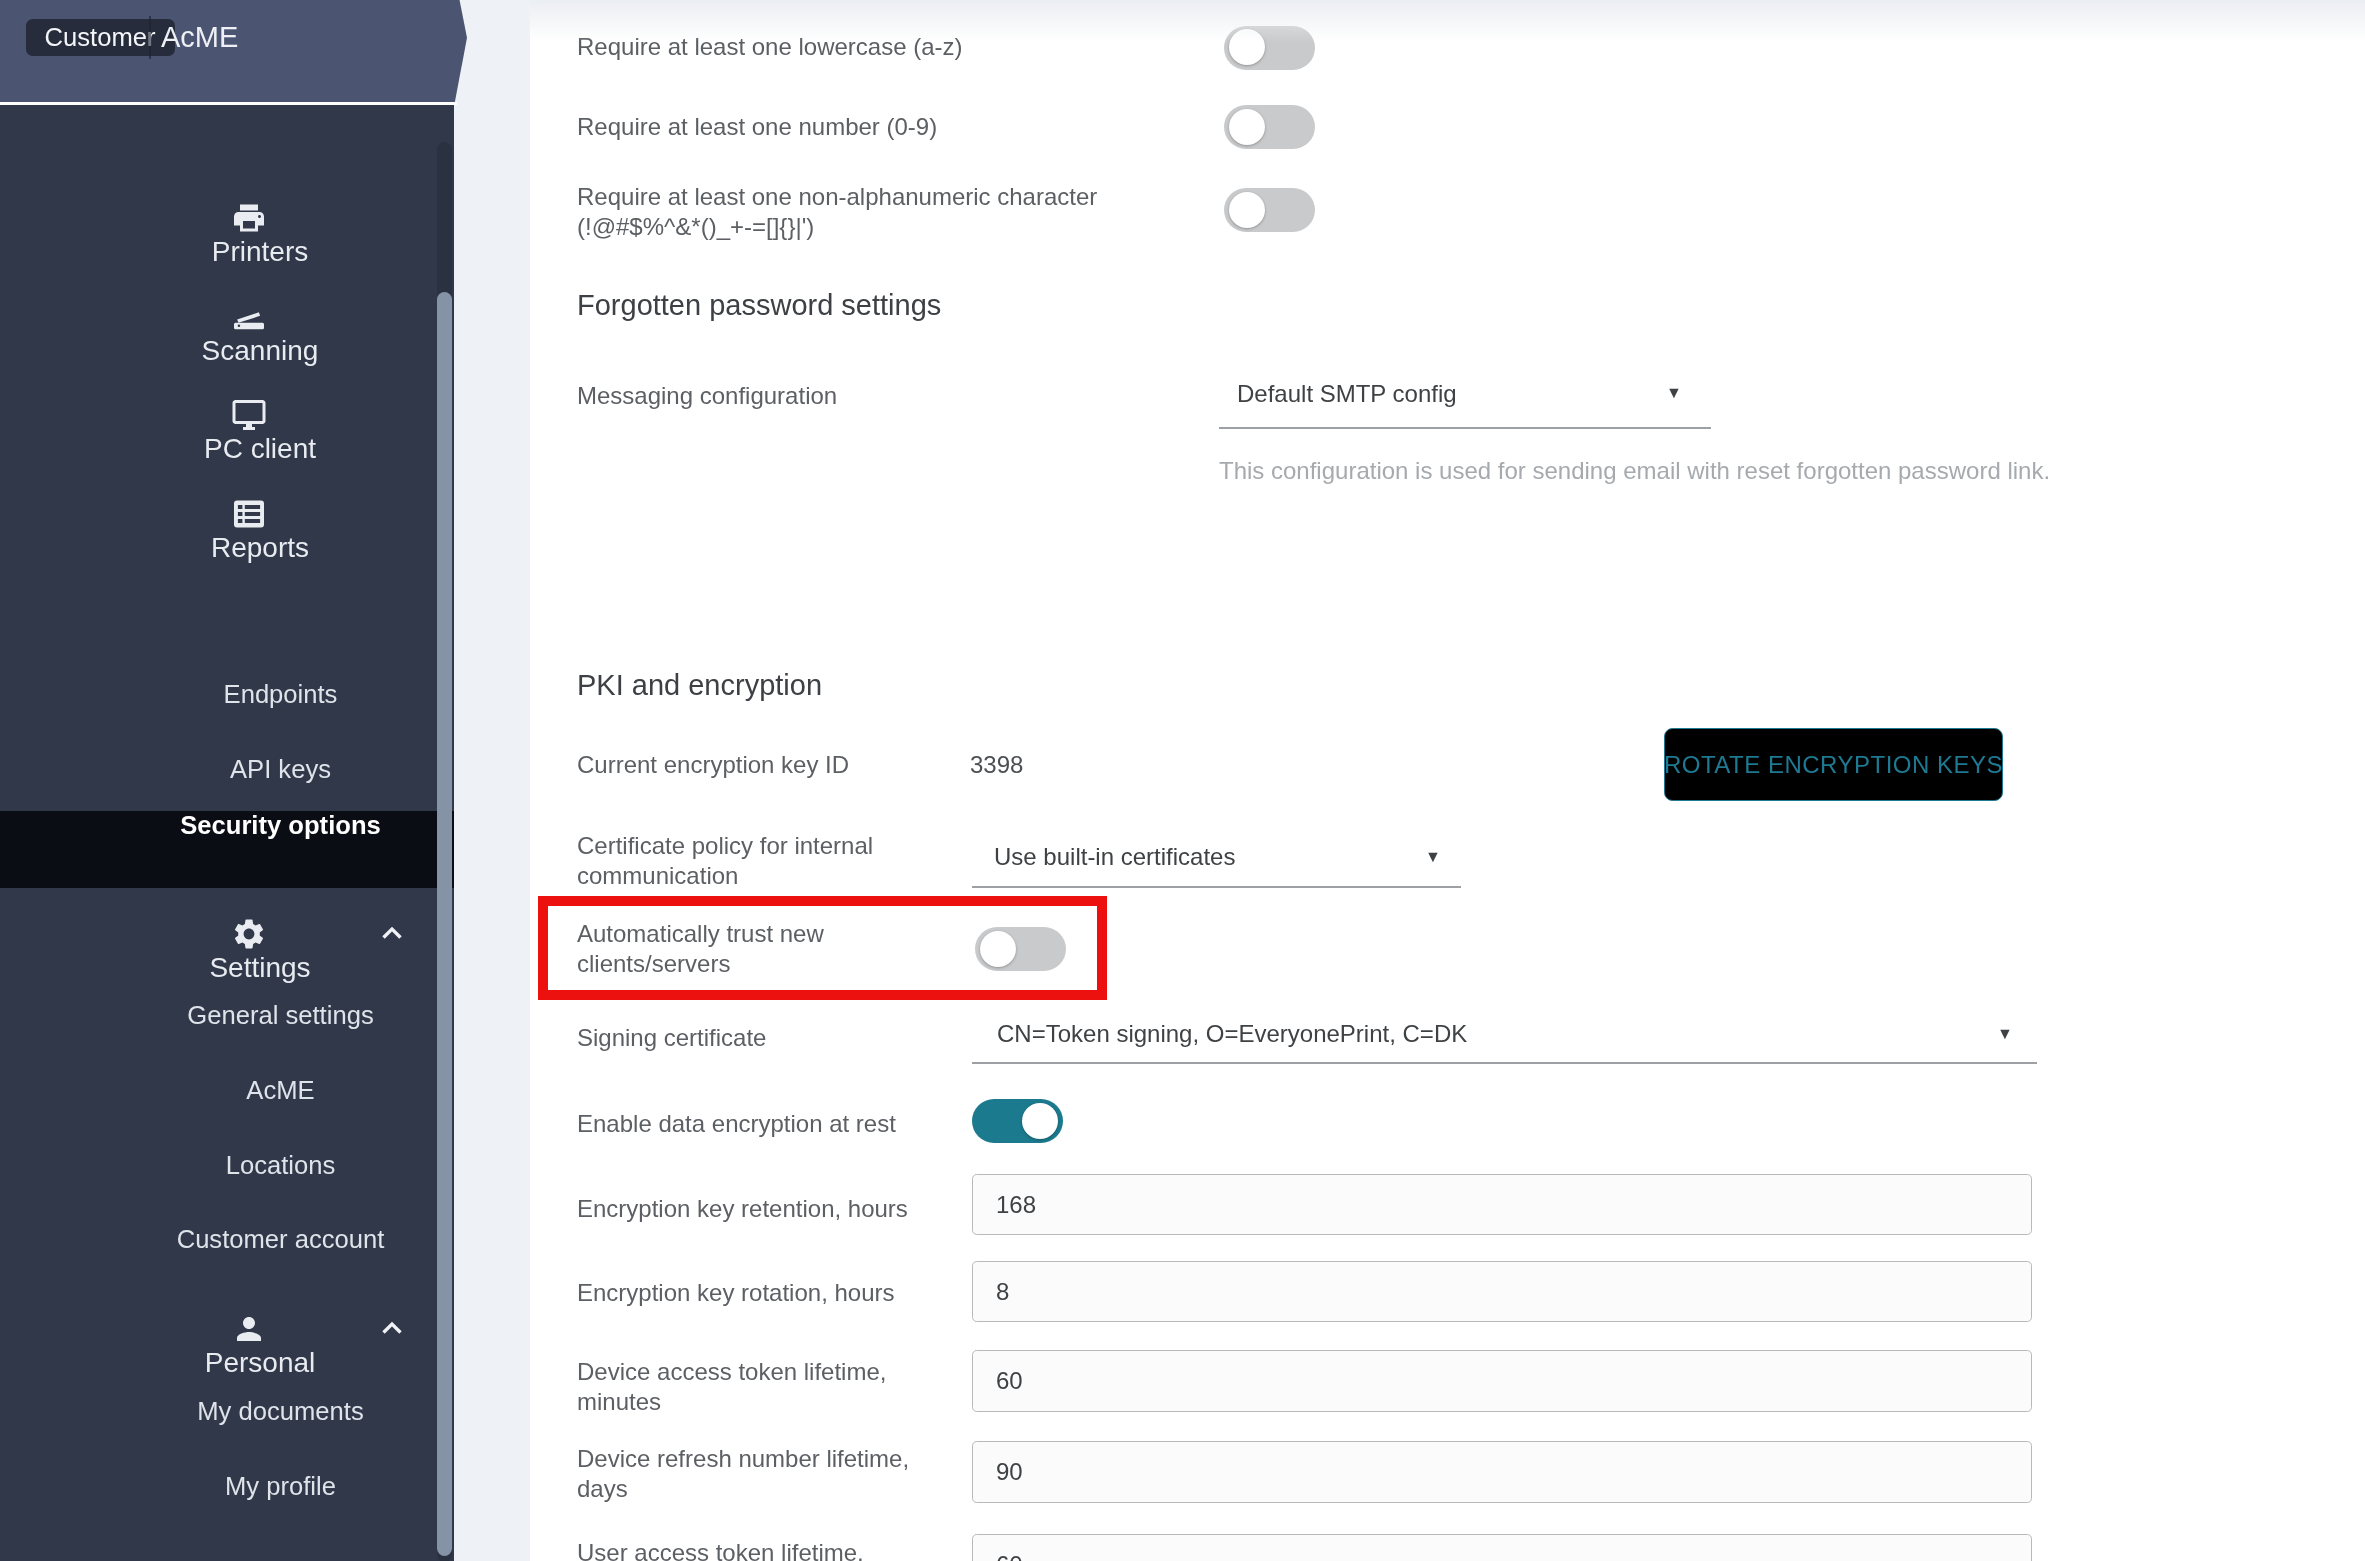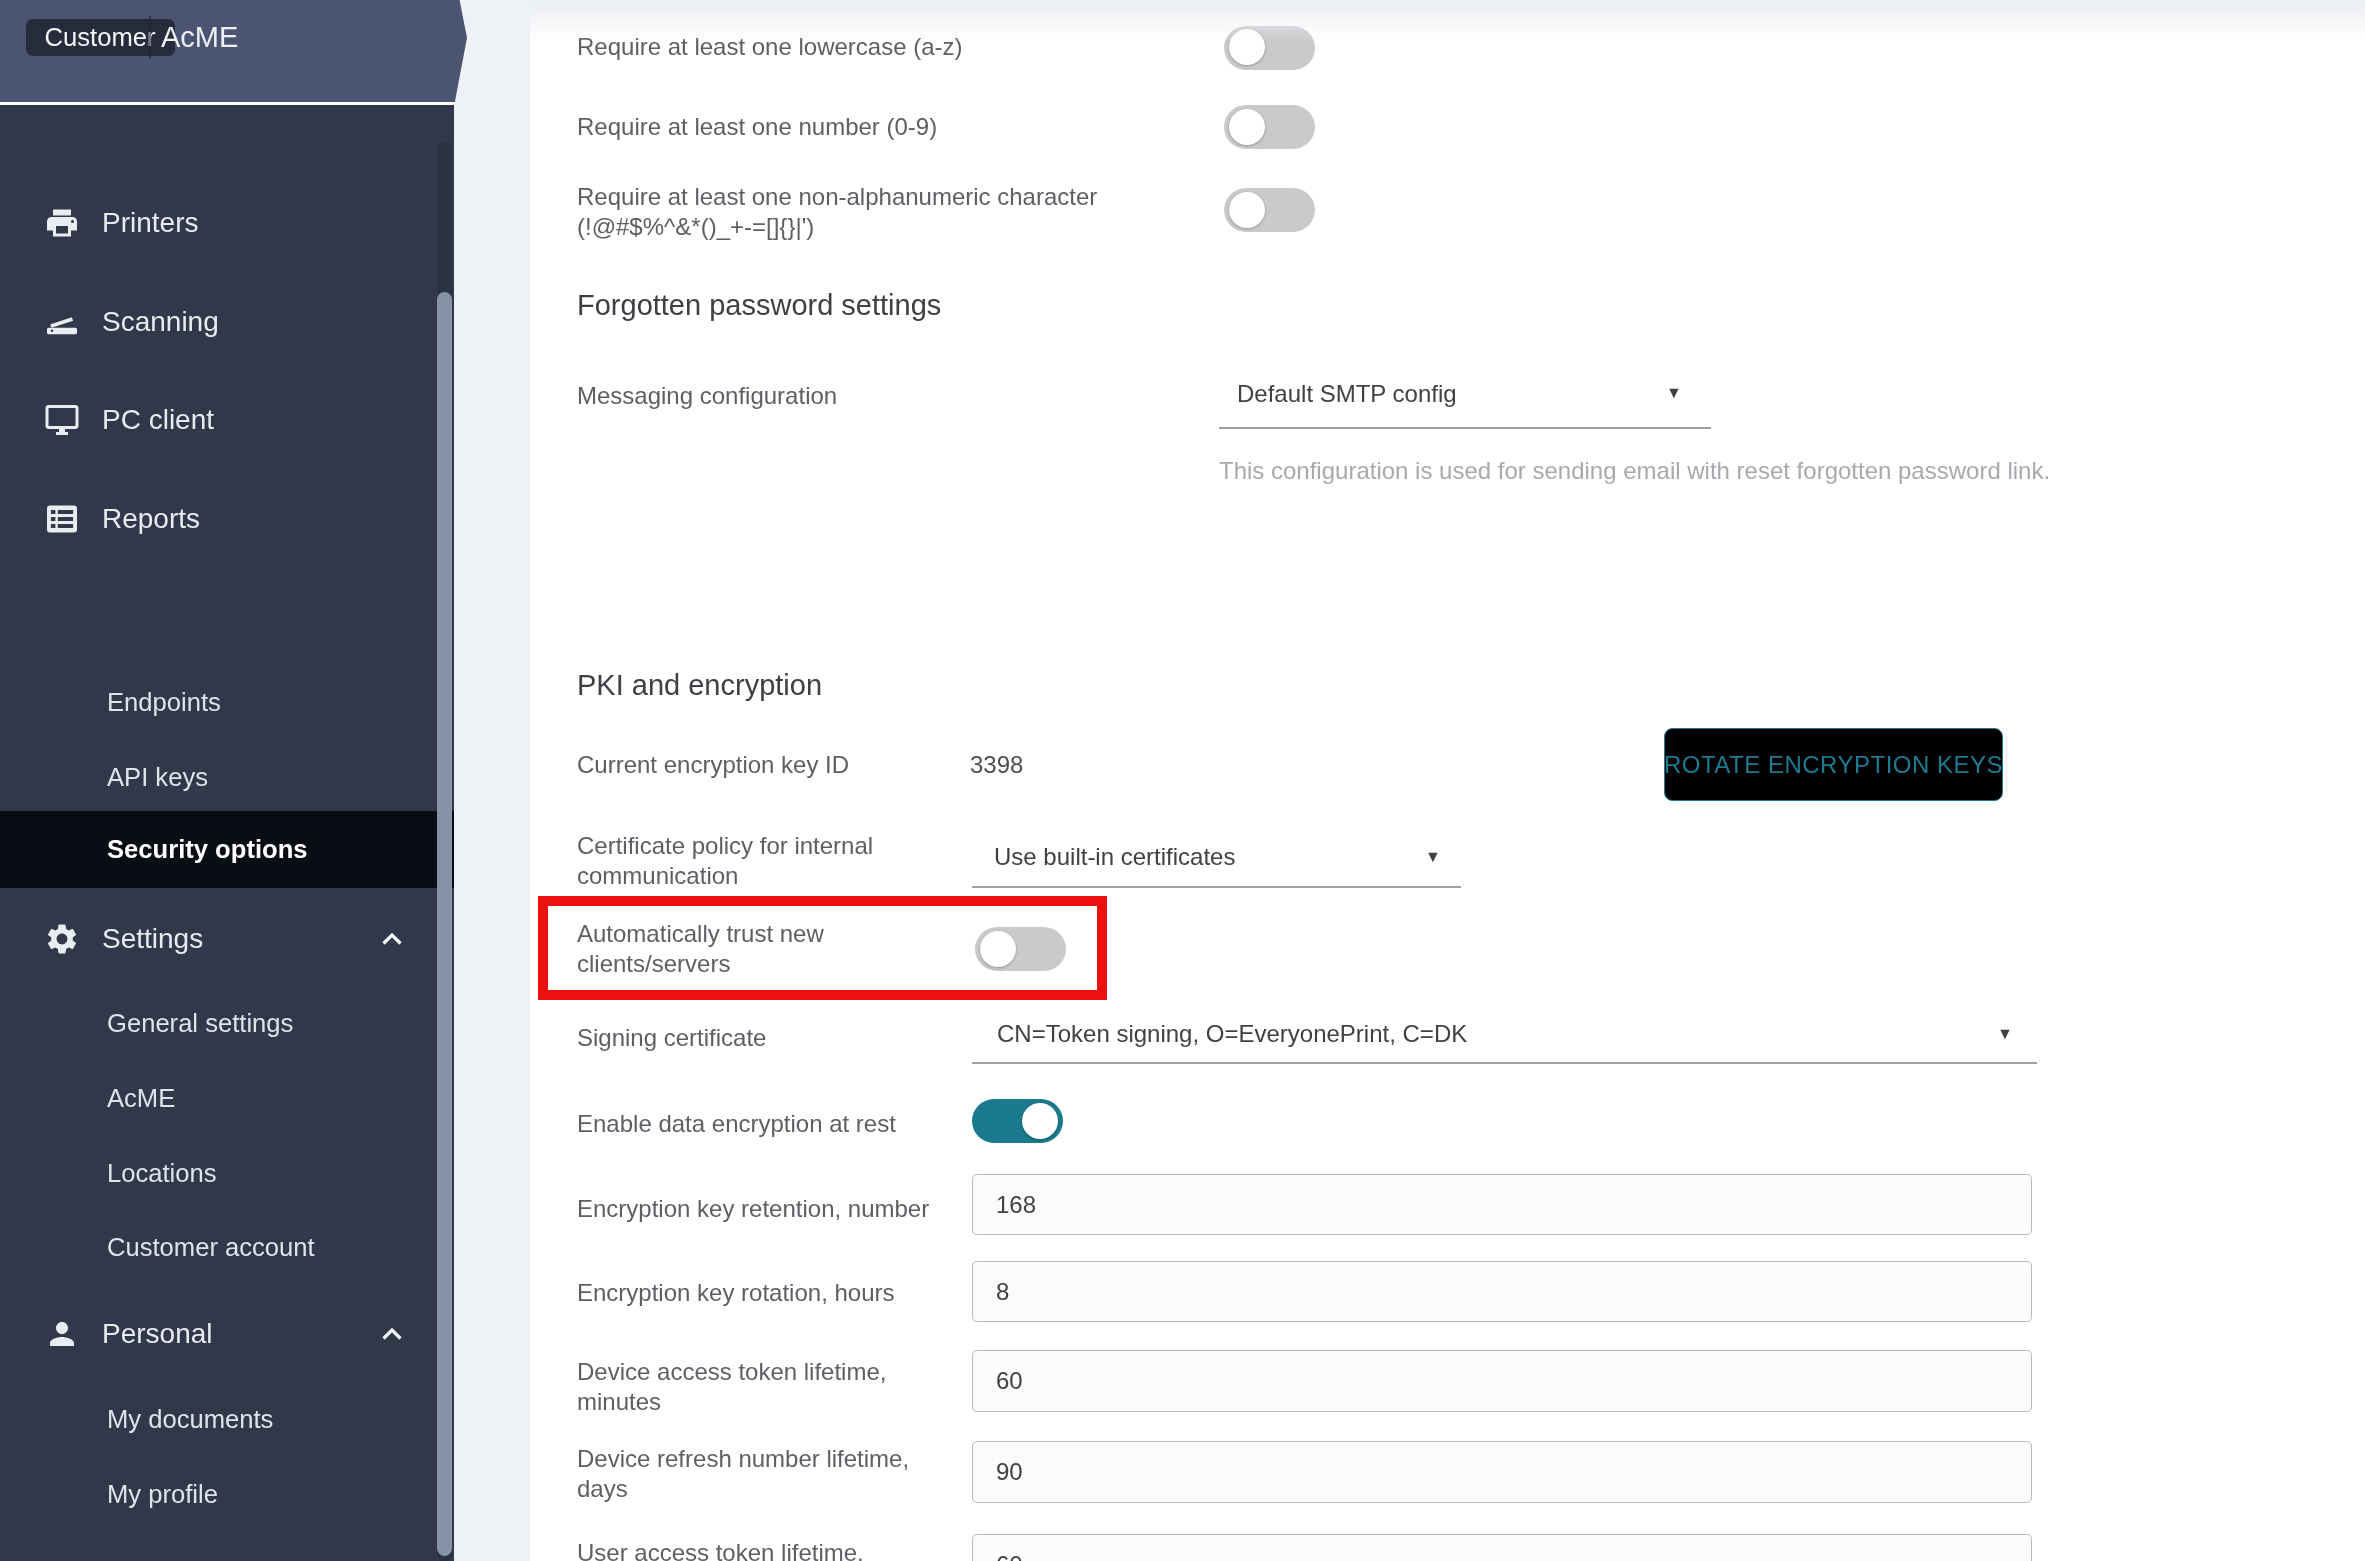--- a/index.html
+++ b/index.html
@@ -14,21 +14,21 @@
   
   .sidebar{position:absolute;left:0;top:0;width:454px;height:1561px;background:#313849;}
   .banner{position:absolute;left:0;top:0;width:467px;height:102px;background:#4b5470;
     clip-path:polygon(0 0,98.4% 0,100% 37%,97.4% 100%,0 100%);}
   .banner-line{position:absolute;left:0;top:102px;width:457px;height:2.8px;background:#ffffff;}
   .badge{position:absolute;left:25.6px;top:19px;height:37px;padding:0 19px;background:#272c3d;border-radius:6.6px;
     color:#f5f6f8;font-size:25.6px;display:flex;align-items:center;}
   .cust-name{position:absolute;left:161px;top:19px;height:37px;color:#eef0f5;font-size:29px;display:flex;align-items:center;}
   .hdr-divider{position:absolute;left:149px;top:16px;width:1.9px;height:43px;background:rgba(28,32,46,.6);}
 
-  .nav-row{position:absolute;left:0;width:454px;height:45px;display:flex;align-items:center;cursor:pointer;box-sizing:border-box;}
+  .nav-row{position:absolute;left:0;width:454px;height:45px;display:flex;align-items:center;cursor:pointer;box-sizing:border-box;flex-direction:column;}
   .parent{padding-left:44px;}
   .nlabel{margin-left:22px;font-size:28px;color:#e8ebf0;white-space:nowrap;}
   .sub{padding-left:107px;}
   .slabel{font-size:25.6px;color:#dfe3ea;white-space:nowrap;}
   .selected{background:#0a0d13;height:77px;}
   .selected .slabel{font-weight:700;color:#ffffff;}
   .nicon{width:36px;height:36px;display:inline-flex;}
   .nicon svg{width:36px;height:36px;fill:#e9ecf1;}
   .chev{position:absolute;right:45px;width:34px;height:34px;}
   .chev svg{width:34px;height:34px;}
@@ -123,21 +123,21 @@
   <div class="lbl" style="top:1021px">Signing certificate</div>
   <div class="ddtext" style="left:997px;top:1017px">CN=Token signing, O=EveryonePrint, C=DK</div>
   <div class="ddarrow" style="left:1997px;top:1025px">▼</div>
   <div class="uline" style="left:972px;top:1062px;width:1065px"></div>
 
   <div class="lbl" style="top:1107px">Enable data encryption at rest</div>
   <div class="toggle on" style="left:972px;top:1099px">
       <div class="knob"></div>
     </div>
 
-  <div class="lbl" style="top:1192px">Encryption key retention, number</div>
+  <div class="lbl" style="top:1192px">Encryption key retention, hours</div>
   <input class="tin" style="top: 1174px;" value="168">
 
   <div class="lbl" style="top:1276px">Encryption key rotation, hours</div>
   <input class="tin" style="top: 1261px;" value="8">
 
   <div class="lbl lbl2" style="top:1357px">
     <span>Device access token lifetime,</span><br>
     <span>minutes</span>
   </div>
   <input class="tin" style="top: 1350px; height: 62px;" value="60">

